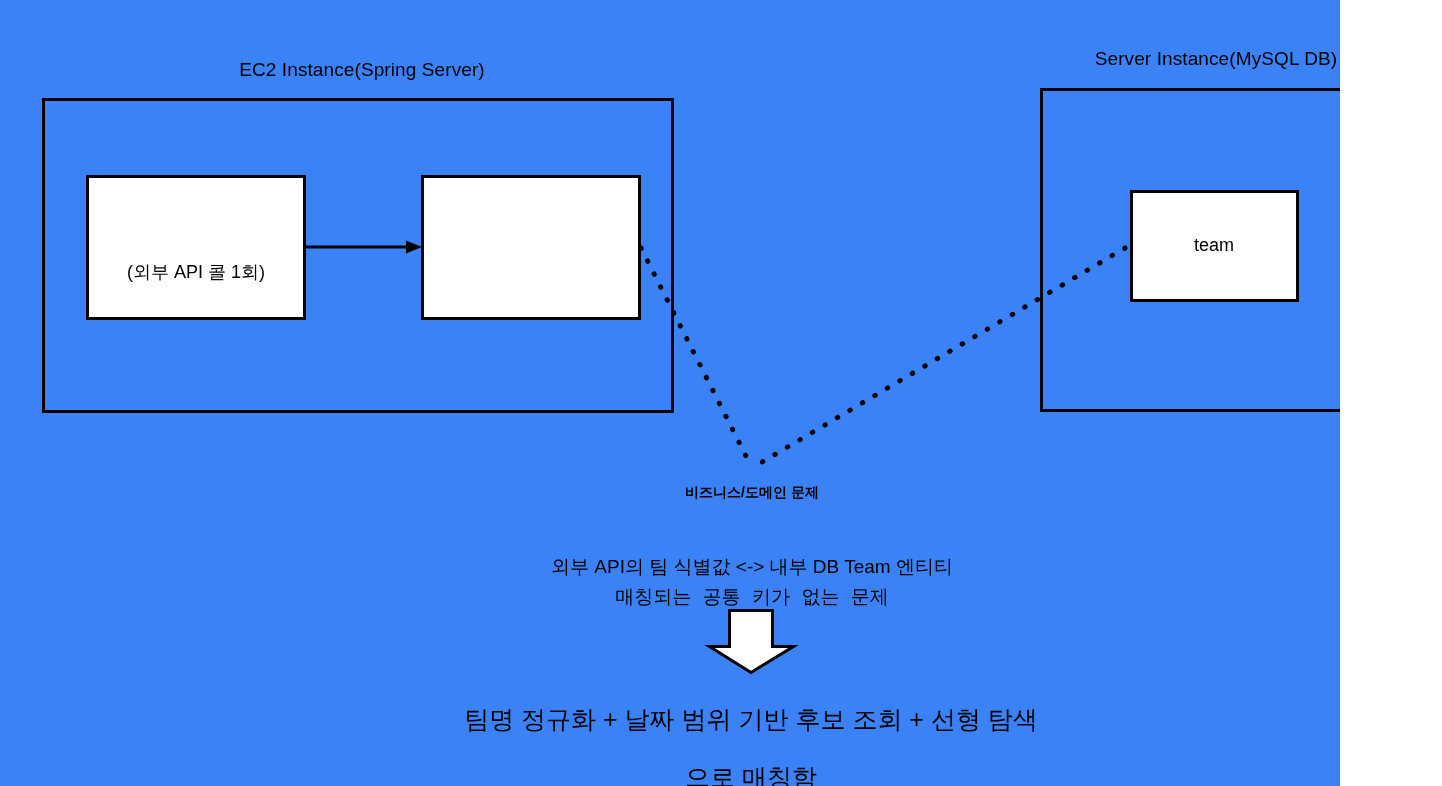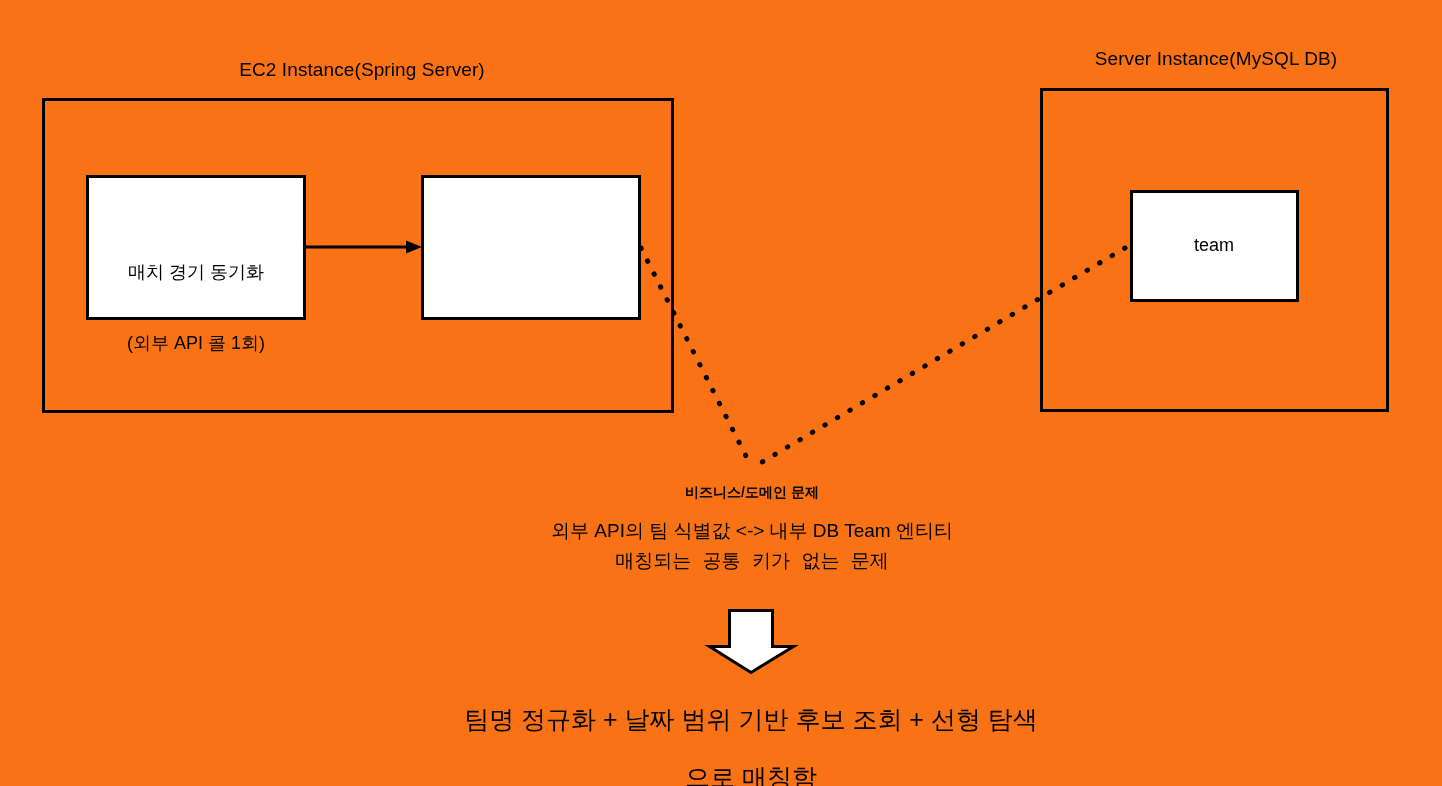--- a/index.html
+++ b/index.html
@@ -8,23 +8,23 @@
     padding: 0;
     background: #ffffff;
   }
   body {
     font-family: "Liberation Sans", "DejaVu Sans", sans-serif;
     color: #000000;
     -webkit-font-smoothing: antialiased;
   }
   #canvas {
     position: relative;
-    width: 1442px;
+    width: 1340px;
     height: 786px;
-    background: #f97316;
+    background: #3b82f6;
     overflow: hidden;
   }
   .svg-layer {
     position: absolute;
     left: 0;
     top: 0;
     width: 1442px;
     height: 786px;
   }
   .txt {
@@ -40,20 +40,21 @@
   }
   .box-text {
     font-size: 18px;
   }
   .center-title {
     font-size: 14px;
     font-weight: bold;
   }
   .center-body {
     font-size: 19px;
+    margin-top: 36px;
   }
   .bottom-body {
     font-size: 25px;
   }
   .underline-seg {
     text-decoration: underline;
     text-decoration-thickness: 1px;
     text-underline-offset: 2px;
   }
   .ctr {
@@ -87,21 +88,20 @@
     <line x1="1125" y1="248" x2="752" y2="468" stroke="#000000" stroke-width="5" stroke-linecap="round" stroke-dasharray="0.5 14"></line>
 
     <polygon points="729.5,610.5 772.5,610.5 772.5,646.5 793.5,646.5 751,672.5 709.5,646.5 729.5,646.5" fill="#ffffff" stroke="#000000" stroke-width="3" stroke-linejoin="miter"></polygon>
   </svg>
 
   <div class="txt label-outer ctr" style="left:362px; top:57px;">EC2 Instance(Spring Server)</div>
 
   <div class="txt label-outer ctr" style="left:1216px; top:46px;">Server Instance(MySQL DB)</div>
 
   <div class="txt box-text ctr" style="left:196px; top:213px; width:210px; margin-left:-105px; transform:none;">
-    <div>매치 경기 동기화</div>
     <div>(외부 API 콜 1회)</div>
   </div>
 
 
   <div class="txt box-text ctr" style="left:1214px; top:234px;">team</div>
 
   <div class="txt center-title ctr" style="left:752px; top:483px;">비즈니스/도메인 문제</div>
 
   <div class="txt center-body ctr" style="left:752px; top:518px;">외부 API의 팀 식별값 &lt;-&gt; 내부 DB Team 엔티티</div>
 

